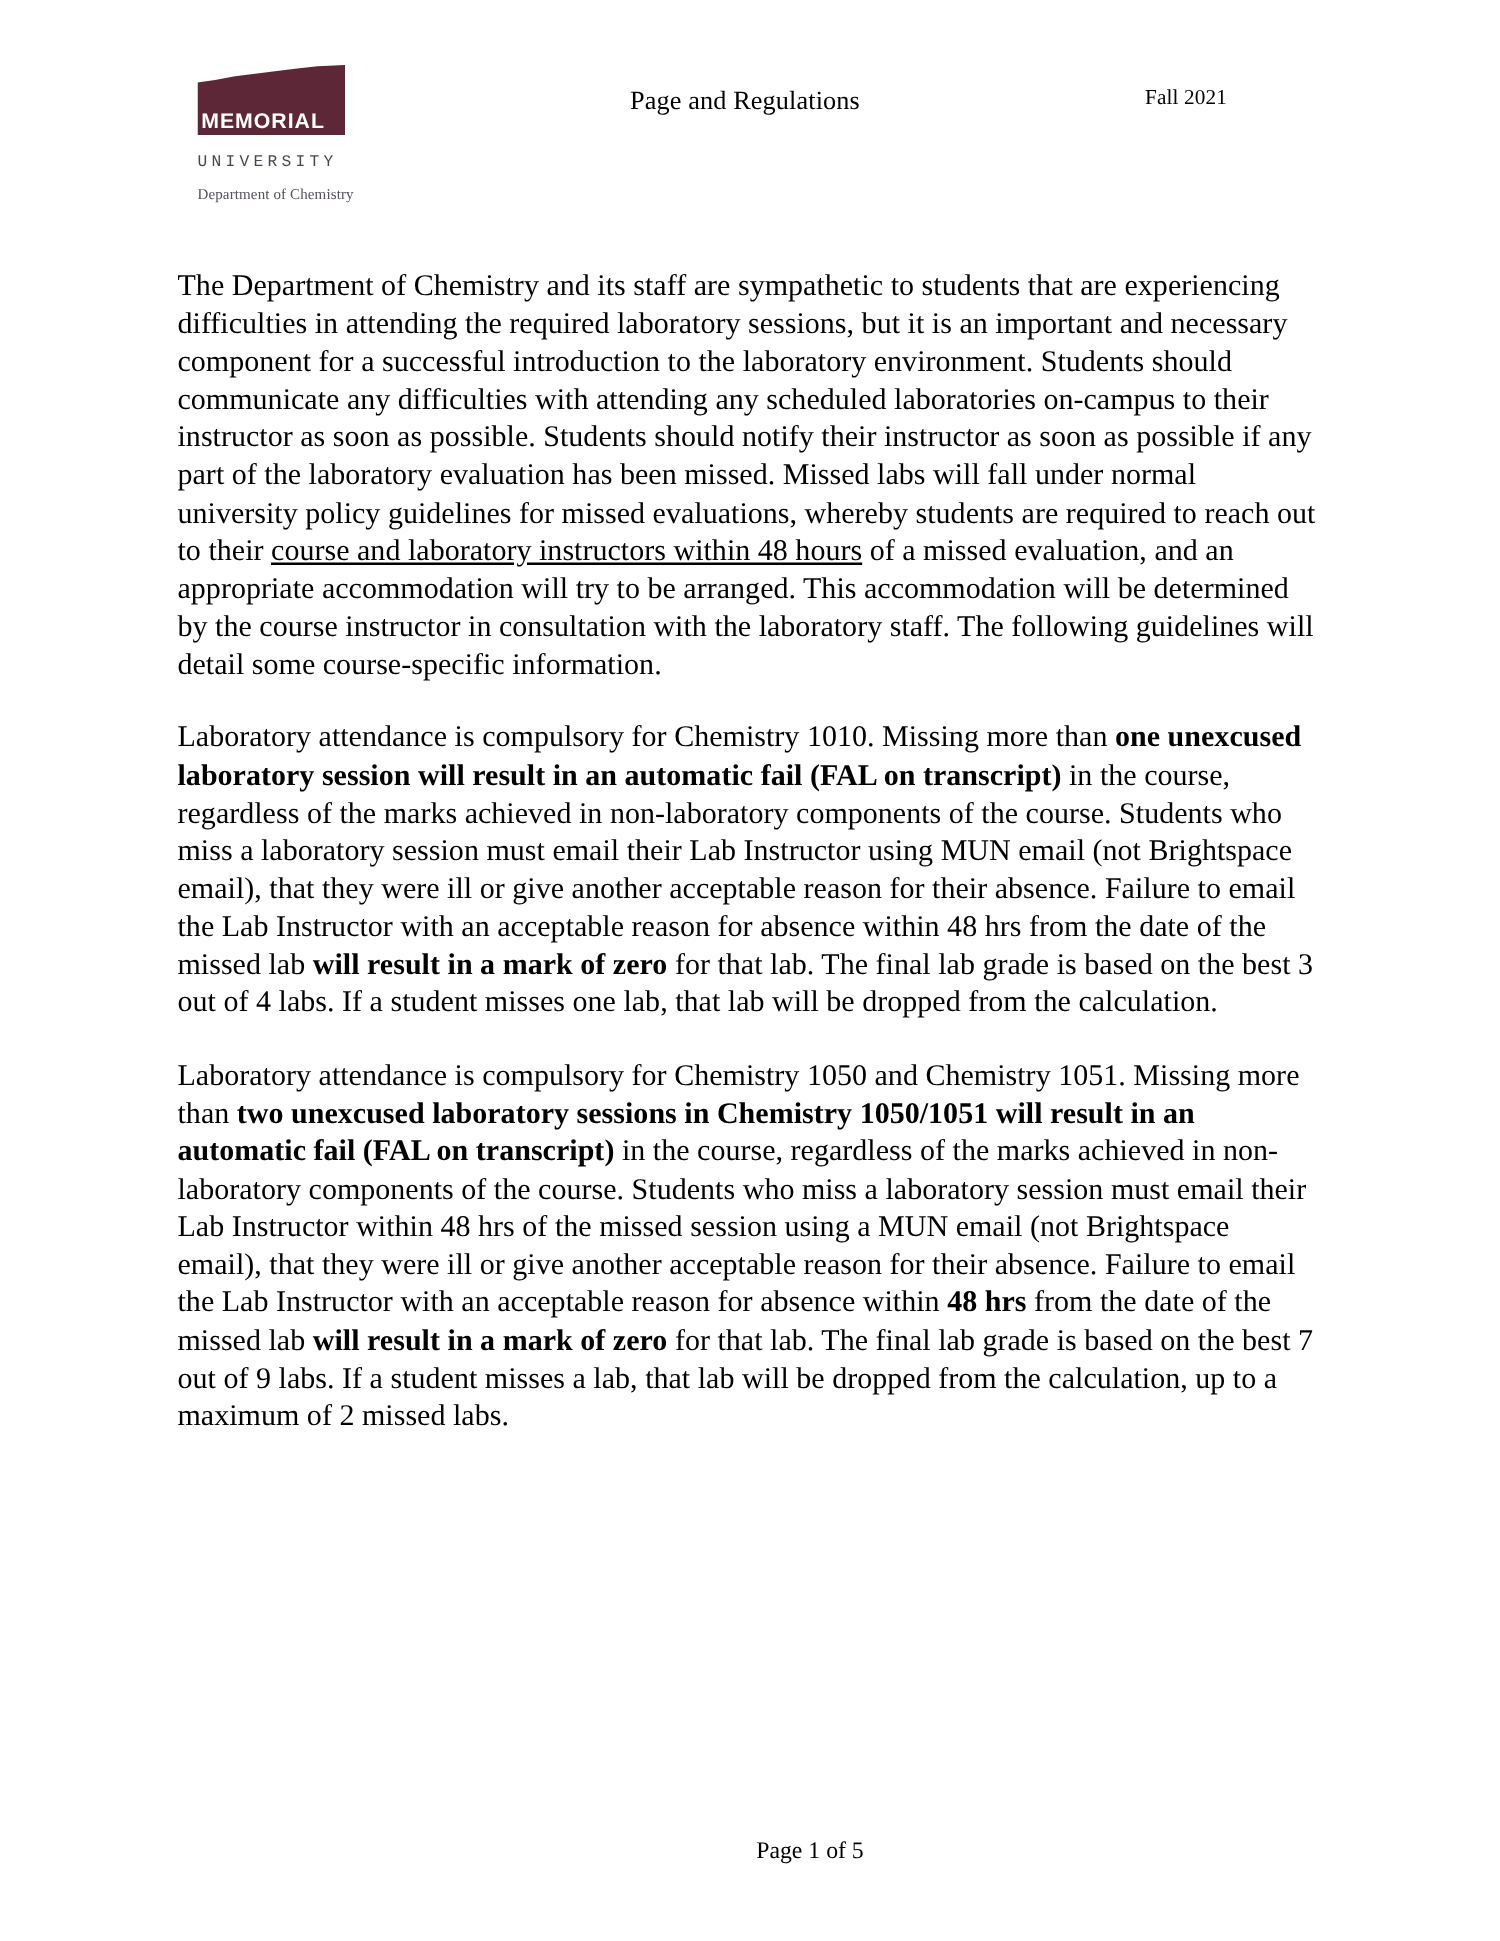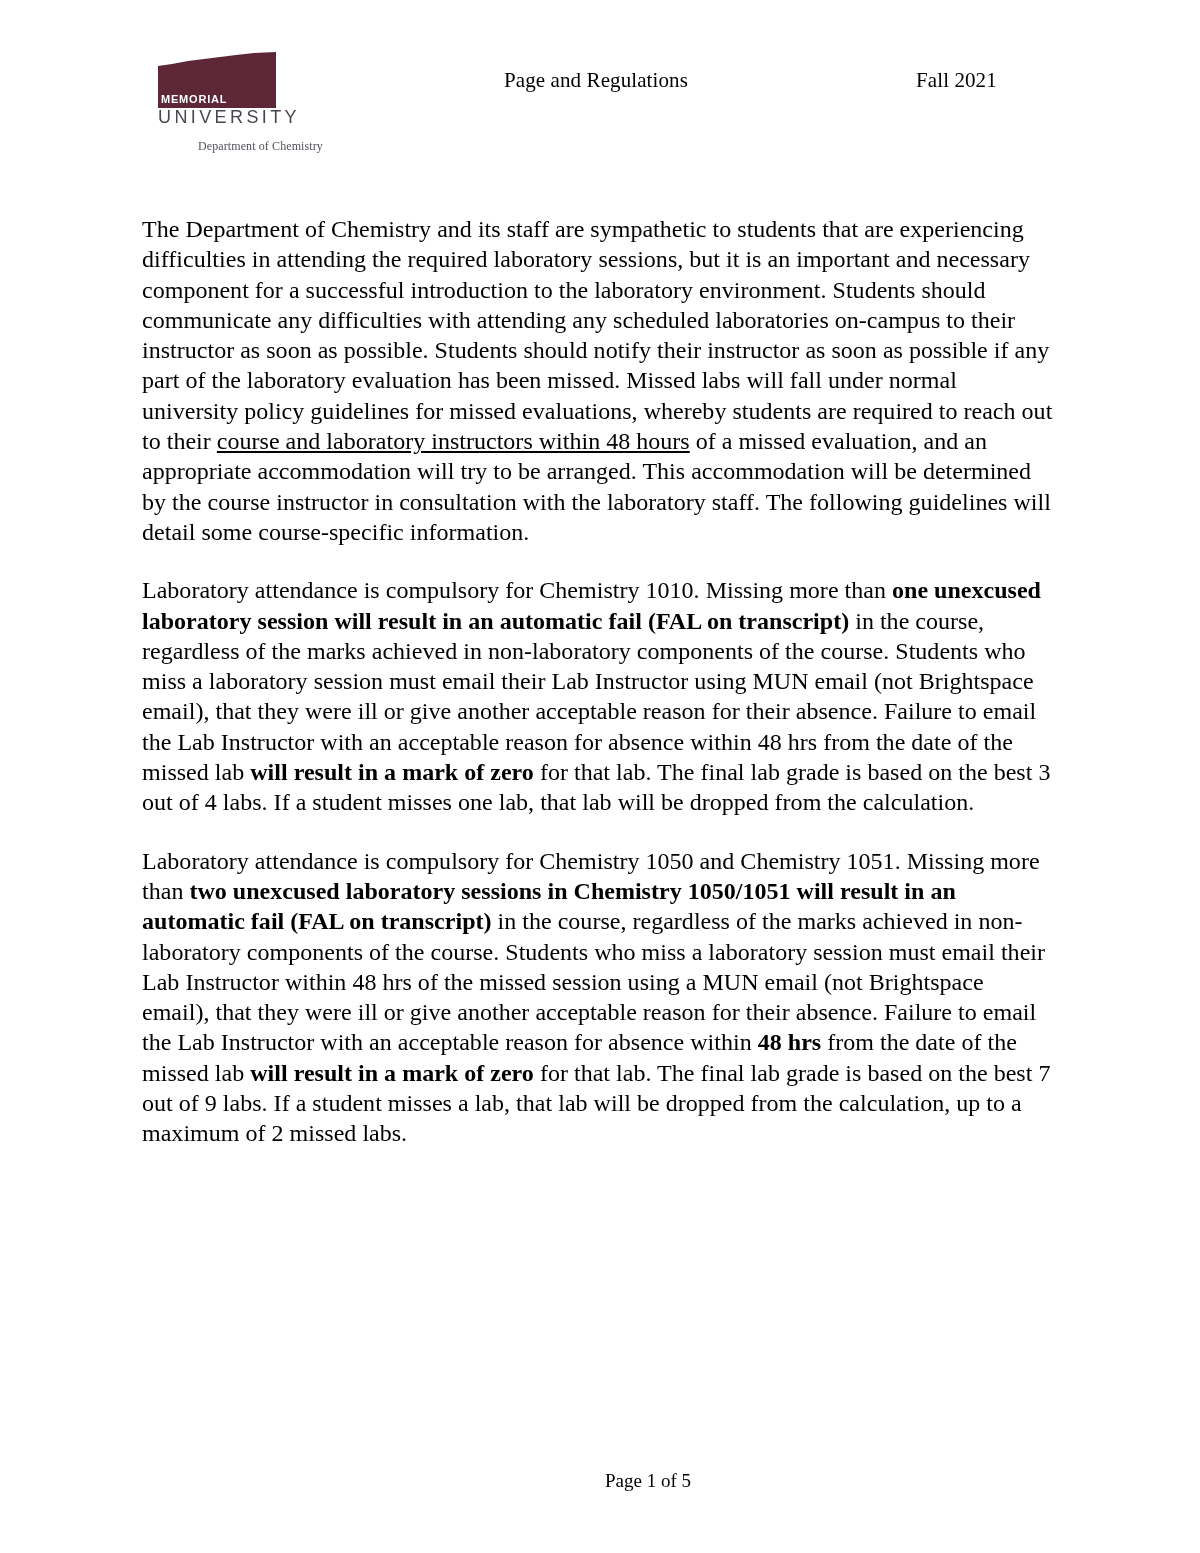--- a/index.html
+++ b/index.html
@@ -46,57 +46,56 @@
     width: 118px;
     height: 56px;
   }
   .logo-wordmark {
     position: absolute;
     left: 3px;
     bottom: 3px;
     width: 112px;
     font-family: "Liberation Sans", "DejaVu Sans", sans-serif;
     font-weight: bold;
-    font-size: 11px;
+    font-size: 17px;
     letter-spacing: 0.8px;
     color: #ffffff;
     line-height: 1;
     white-space: nowrap;
   }
   .logo-university {
-    margin-top: 0;
-    font-family: Liberation Sans, sans-serif;
-    font-size: 18px;
+    margin-top: 15px;
+    font-family: Liberation Mono, monospace;
+    font-size: 13px;
     letter-spacing: 3.4px;
     color: #4a4450;
     line-height: 1.1;
     white-space: nowrap;
   }
   .logo-dept {
     margin-top: 11px;
     font-family: "Liberation Serif", "DejaVu Serif", serif;
     font-size: 12px;
     color: #55505a;
     letter-spacing: 0.1px;
     white-space: nowrap;
-    margin-left: 40px;
   }
   .header-title {
     position: absolute;
     left: 504px;
     top: 68px;
     font-size: 21px;
     letter-spacing: 0.1px;
     white-space: nowrap;
   }
   .header-term {
     position: absolute;
     left: 916px;
     top: 68px;
-    font-size: 21px;
+    font-size: 17px;
     letter-spacing: 0.1px;
     white-space: nowrap;
   }
 
   
   .content {
     position: absolute;
     left: 142px;
     top: 214px;
     width: 912px;

